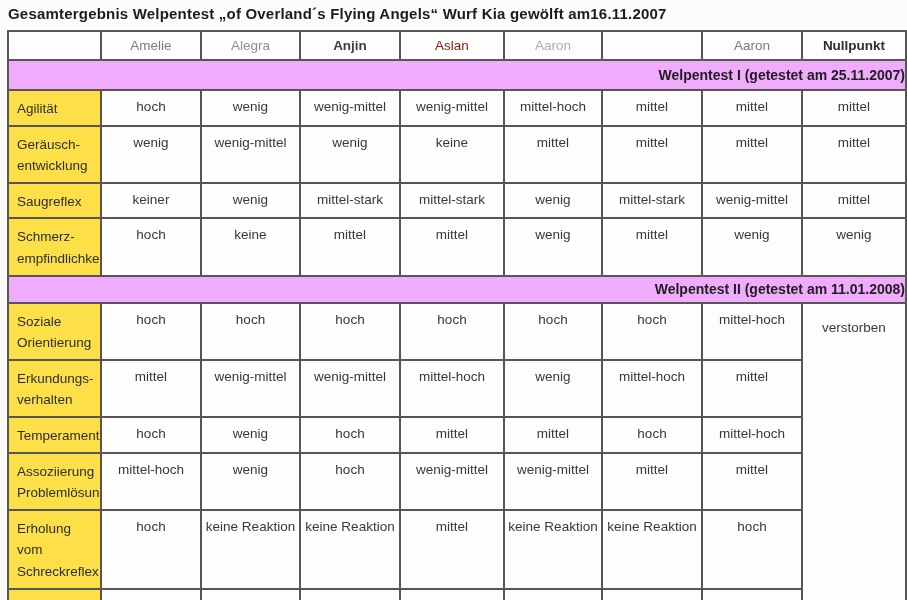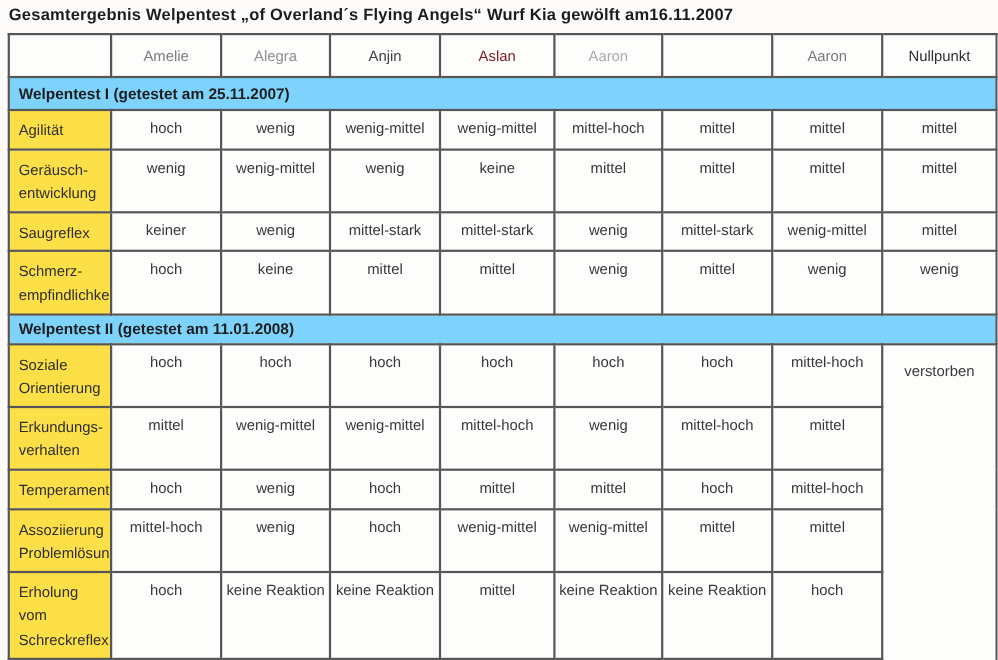--- a/index.html
+++ b/index.html
@@ -37,29 +37,29 @@
     overflow: hidden;
   }
   thead th.col-header {
     font-weight: normal;
     font-size: 13.5px;
     text-align: center;
     vertical-align: middle;
     height: 29px;
     background: #fdfdfc;
   }
-  thead th.col-header.dark { font-weight: normal; }
+  thead th.col-header.dark { font-weight: bold; }
   tr.section-row td {
     font-weight: bold;
     font-size: 14px;
     color: #1e1e1e;
-    text-align: left;
+    text-align: right;
     vertical-align: middle;
     padding: 4px 0 4px 8px;
-    background: #7dd3fc;
+    background: #f0abfc;
     margin-top: 40px;
   }
   th.row-label {
     font-weight: normal;
     font-size: 13.5px;
     color: #2e2e2e;
     text-align: left;
     vertical-align: top;
     padding: 7px 3px 5px 8px;
     white-space: pre-line;
@@ -95,21 +95,21 @@
         <col style="width: 100px;">
         <col style="width: 99px;">
         <col style="width: 100px;">
         <col style="width: 104px;">
         <col style="width: 98px;">
         <col style="width: 100px;">
         <col style="width: 100px;">
         <col style="width: 104px;">
       </colgroup>
     <thead id="table-head">
-        <tr style="height: 39px;">
+        <tr style="height: 29px;">
           <th class="col-header"></th>
           <th class="col-header" style="color: rgb(125, 125, 125);">Amelie</th>
           <th class="col-header" style="color: rgb(143, 143, 143);">Alegra</th>
           <th class="col-header dark" style="color: rgb(62, 62, 62);">Anjin</th>
           <th class="col-header" style="color: #7f1d1d;">Aslan</th>
           <th class="col-header" style="color: rgb(171, 171, 171);">Aaron</th>
           <th class="col-header" style="color: rgb(153, 153, 153);"></th>
           <th class="col-header" style="color: rgb(122, 122, 122);">Aaron</th>
           <th class="col-header dark" style="color: rgb(46, 46, 46);">Nullpunkt</th>
         </tr>

